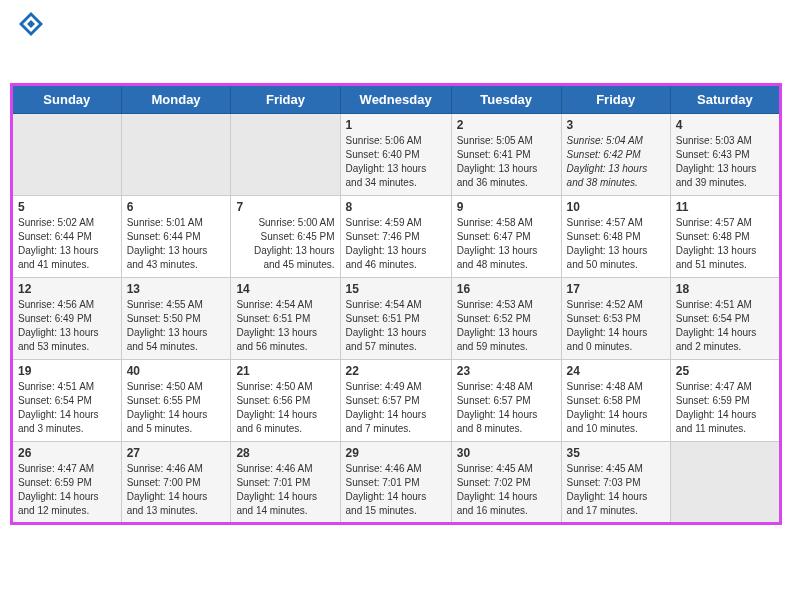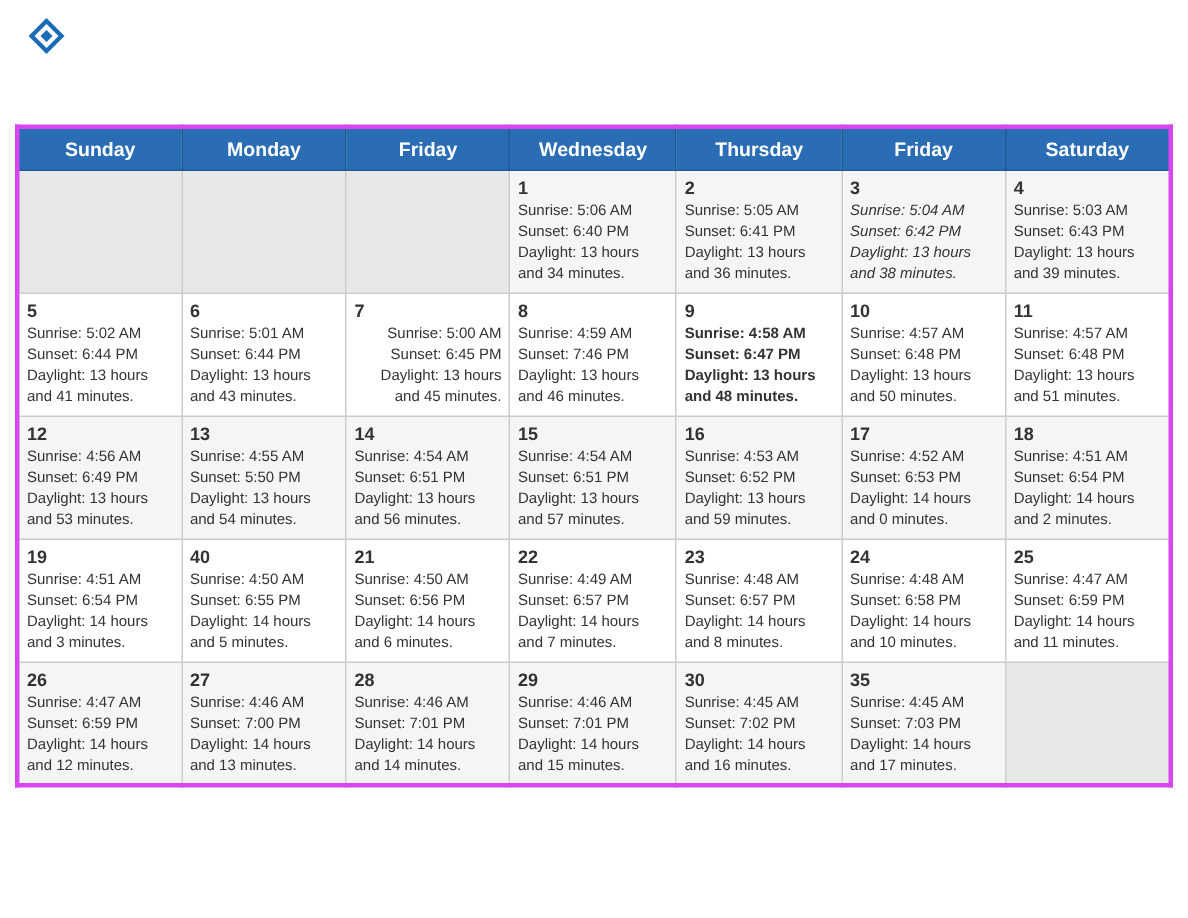--- a/index.html
+++ b/index.html
@@ -116,21 +116,21 @@
   </div>
 </div>
 
 <table>
   <thead>
     <tr>
     <th>Sunday</th>
         <th>Monday</th>
         <th>Friday</th>
         <th>Wednesday</th>
-        <th>Thursday</th>
+        <th>Tuesday</th>
         <th>Friday</th>
         <th>Saturday</th>
       </tr>
   </thead>
   <tbody id="calendar-body">
   <tr>
         <td class="empty-cell"></td>
         <td class="empty-cell"></td>
         <td class="empty-cell"></td>
         <td>
@@ -186,21 +186,21 @@
         </td>
         <td>
           <span class="day-number">8</span>
           <div class="day-info" style="white-space: pre-line;">Sunrise: 4:59 AM
 Sunset: 7:46 PM
 Daylight: 13 hours
 and 46 minutes.</div>
         </td>
         <td>
           <span class="day-number">9</span>
-          <div class="day-info" style="white-space: pre-line; font-weight: bold;">Sunrise: 4:58 AM
+          <div class="day-info" style="white-space: pre-line;">Sunrise: 4:58 AM
 Sunset: 6:47 PM
 Daylight: 13 hours
 and 48 minutes.</div>
         </td>
         <td>
           <span class="day-number">10</span>
           <div class="day-info" style="white-space: pre-line;">Sunrise: 4:57 AM
 Sunset: 6:48 PM
 Daylight: 13 hours
 and 50 minutes.</div>

